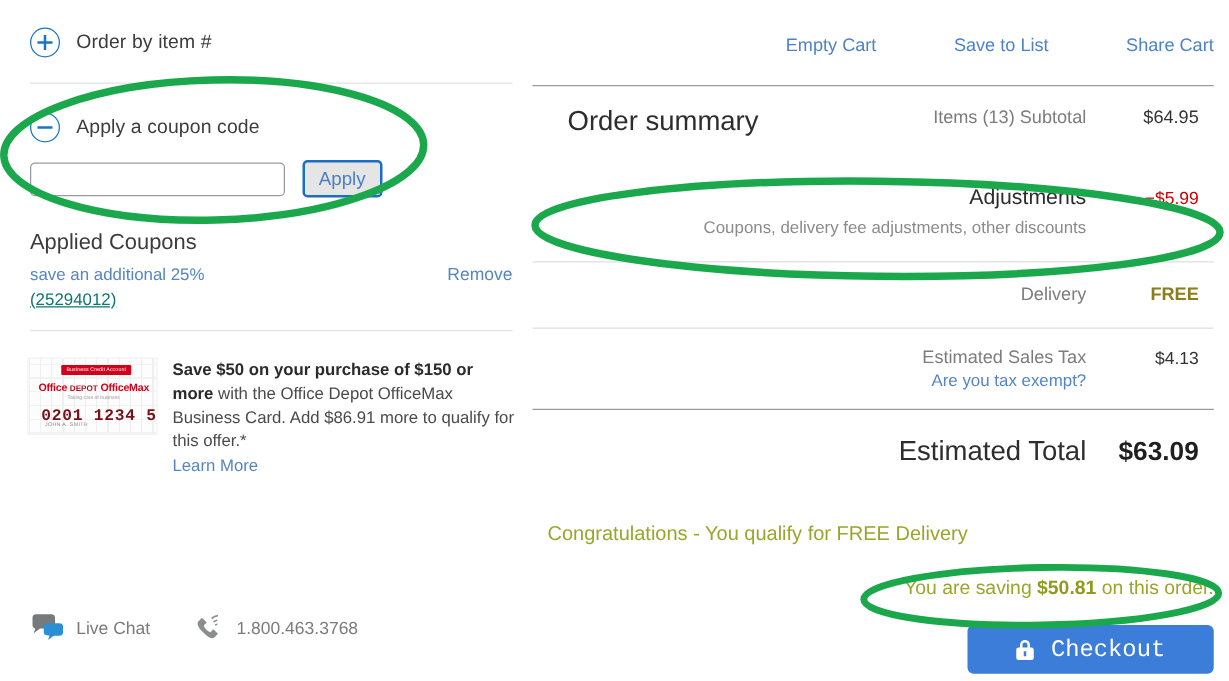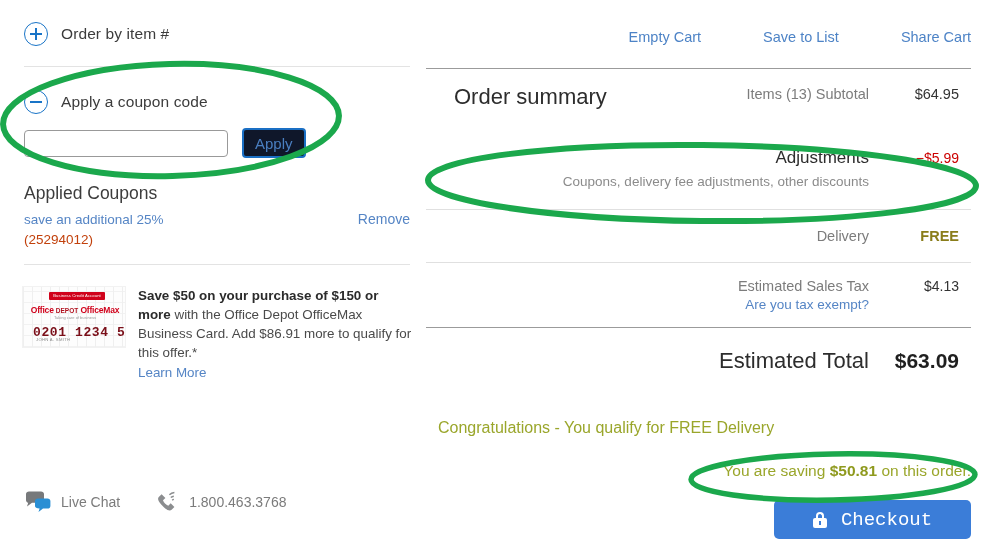--- a/index.html
+++ b/index.html
@@ -82,21 +82,21 @@
     font-family: "Liberation Sans", sans-serif;
     outline: none;
     color: #333;
   }
   .apply-btn {
     height: 30px;
     min-width: 62px;
     padding: 0 11px;
     border: 2px solid #1a6fc4;
     border-radius: 4px;
-    background: #0f172a;
+    background: #e5e5e5;
     color: #4a7fc1;
     font-size: 15px;
     font-family: "Liberation Sans", sans-serif;
     cursor: pointer;
     line-height: 1;
   }
 
   .applied-title {
     position: absolute;
     left: 24px; top: 183px;
@@ -109,23 +109,24 @@
     width: 386px;
   }
   .coupon-entry .name {
     font-size: 13.5px;
     color: #5585c5;
     display: block;
     line-height: 1.45;
   }
   .coupon-entry .code {
     font-size: 13.5px;
-    color: #c2410c;
+    color: #0f766e;
     display: block;
     line-height: 1.45;
+    text-decoration: underline;
   }
   .remove-link {
     position: absolute;
     right: 0; top: 1px;
     font-size: 14px;
     color: #5585c5;
     cursor: pointer;
   }
 
   

